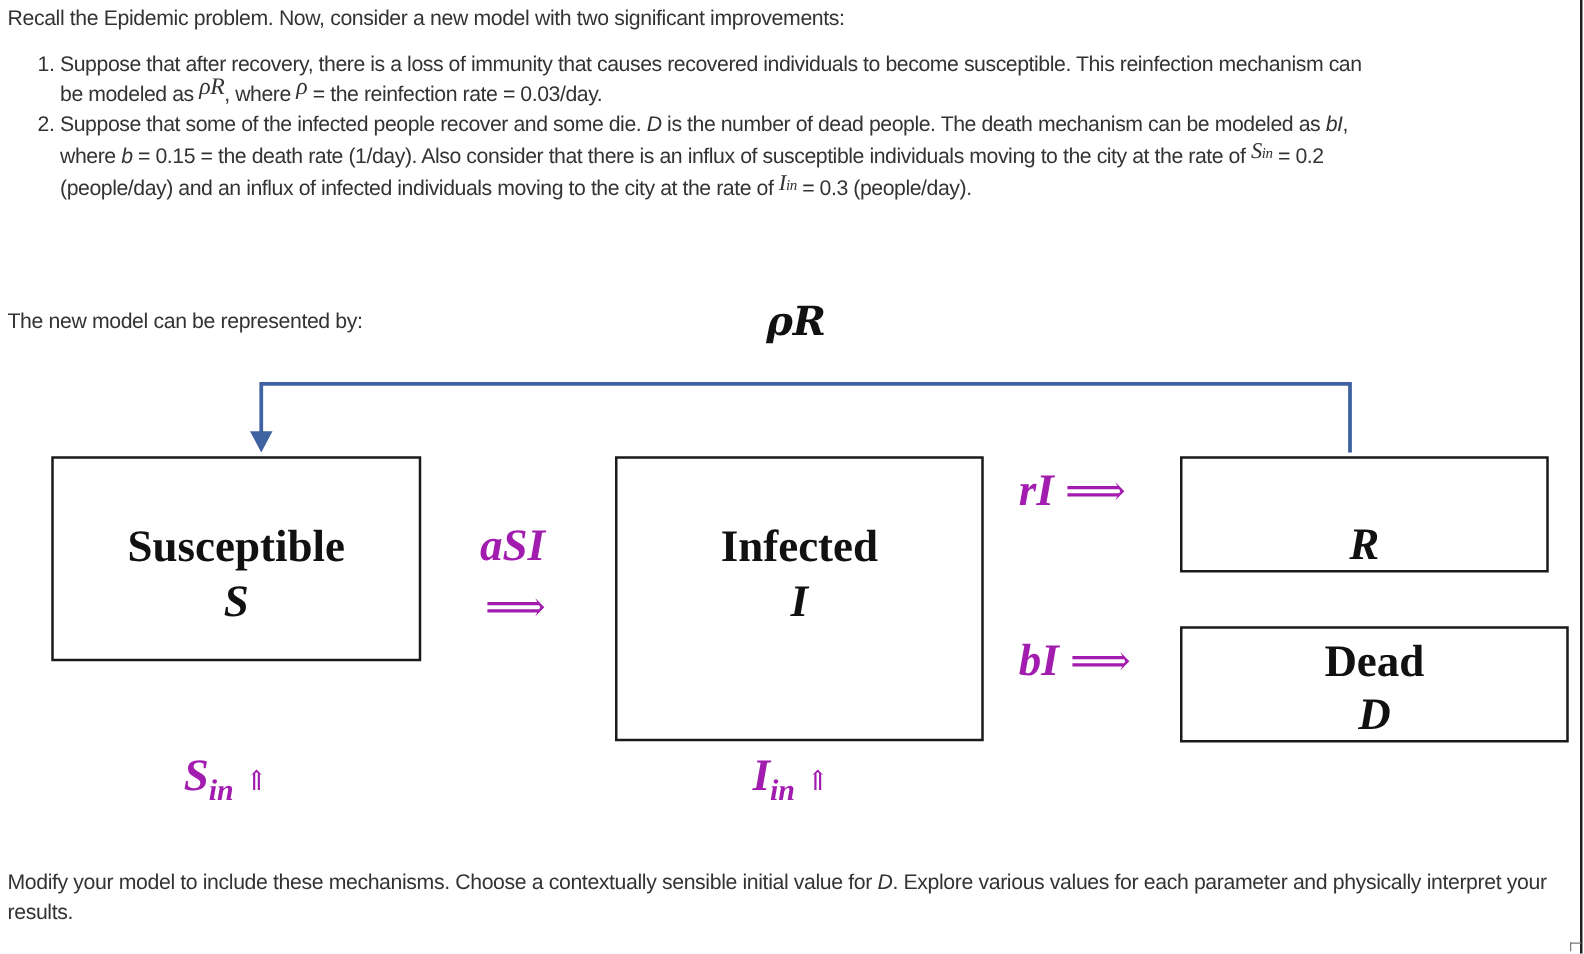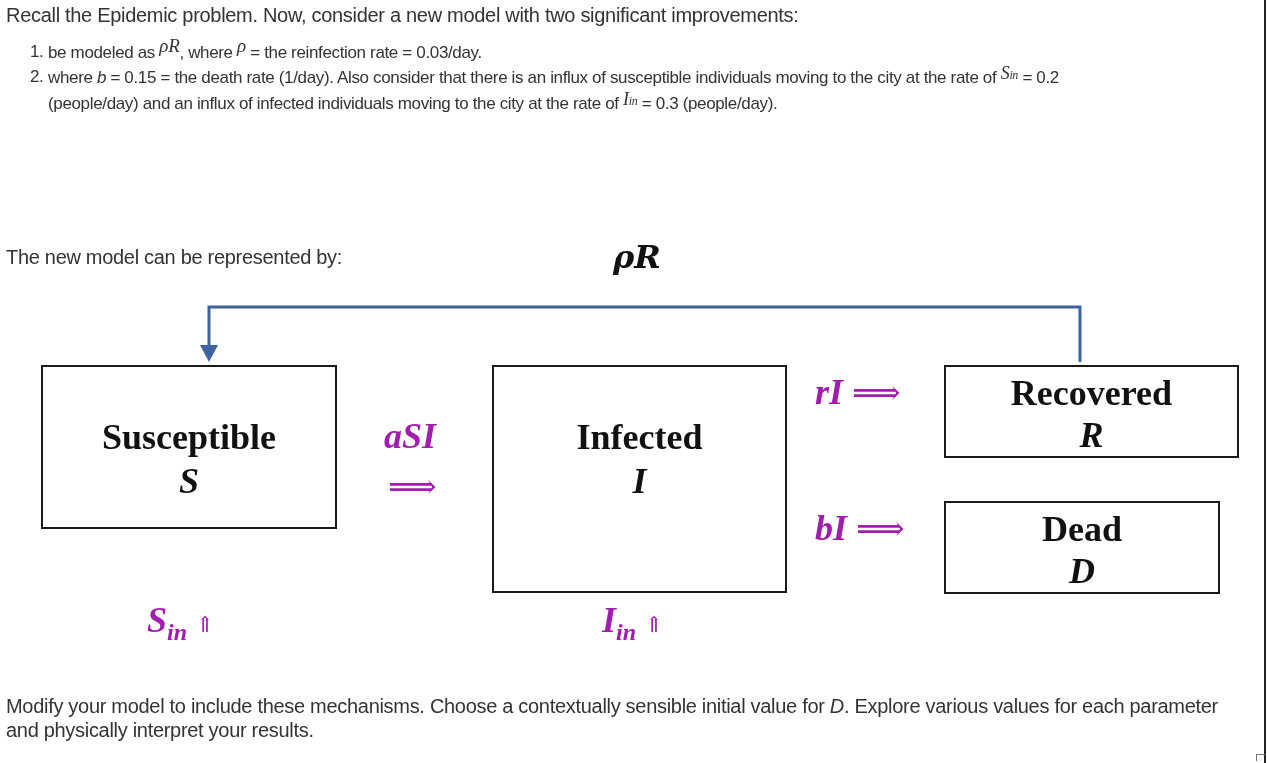--- a/index.html
+++ b/index.html
@@ -3,21 +3,21 @@
 <meta charset="utf-8">
 <style>
   html, body { margin: 0; padding: 0; background: #ffffff; }
   body {
     width: 1267px; height: 763px; position: relative; overflow: hidden;
     font-family: "Liberation Sans", sans-serif; color: #333333;
   }
   .right-border { position: absolute; left: 1264px; top: 0; width: 2px; height: 763px; background: #222; }
   .corner-mark { position: absolute; left: 1256px; top: 754px; width: 8px; height: 6px; border-top: 1px solid #777; border-left: 1px solid #777; }
 
-  .p { position: absolute; font-size: 20px; line-height: 24px; letter-spacing: -0.3px; white-space: nowrap; }
+  .p { position: absolute; font-size: 17px; line-height: 24px; letter-spacing: -0.3px; white-space: nowrap; }
   .intro { left: 6px; top: 3px; }
   .ol { position: absolute; left: 30px; top: 40px; width: 1230px; font-size: 17px; line-height: 24px; letter-spacing: -0.35px; }
   .li { position: relative; padding-left: 18px; }
   .li .num { position: absolute; left: 0; top: 0; }
   .math-sup { font-family: "Liberation Serif", serif; font-style: italic; font-size: 19px; position: relative; top: -6px; }
   .math-sub { font-family: "Liberation Serif", serif; font-style: italic; font-size: 18px; position: relative; top: -4px; }
   .math-sub small { font-size: 12px; }
   .it { font-style: italic; }
   .lead { left: 6px; top: 198px; margin-top: 47px; }
   .outro { left: 6px; top: 694px; width: 1240px; white-space: normal; }
@@ -36,24 +36,26 @@
 <body>
 
 <div class="right-border"></div>
 <div class="corner-mark"></div>
 
 <div class="p intro">Recall the Epidemic problem. Now, consider a new model with two significant improvements:</div>
 
 <div class="ol">
   <div class="li">
     <span class="num">1.</span>
+    <div>Suppose that after recovery, there is a loss of immunity that causes recovered individuals to become susceptible. This reinfection mechanism can</div>
     <div><span>be modeled as </span><span class="math-sup">ρR</span><span>, where </span><span class="math-sup">ρ</span><span> = the reinfection rate = 0.03/day.</span></div>
   </div>
   <div class="li">
     <span class="num">2.</span>
+    <div><span>Suppose that some of the infected people recover and some die. </span><span class="it">D</span><span> is the number of dead people.  The death mechanism can be modeled as </span><span class="it">bI</span><span>,</span></div>
     <div><span>where </span><span class="it">b</span><span> = 0.15 = the death rate (1/day). Also consider that there is an influx of susceptible individuals moving to the city at the rate of </span><span class="math-sub"><span>S</span><small>in</small></span><span> = 0.2</span></div>
     <div><span>(people/day) and an influx of infected individuals moving to the city at the rate of </span><span class="math-sub"><span>I</span><small>in</small></span><span> = 0.3 (people/day).</span></div>
   </div>
 </div>
 
 <div class="p lead">The new model can be represented by:</div>
 
 <div>
   <div class="dg" style="left:613px; top:238px;">
     <span class="rho">ρ</span><span style="font-family:'DejaVu Serif',serif;font-weight:bold;font-style:italic;font-size:32px;">R</span>
@@ -80,25 +82,24 @@
   <div class="flow" style="left:815px; top:372px;">
     <span>rI</span>
     <span class="arrow-dbl">⟹</span>
   </div>
   <div class="flow" style="left:815px; top:508px;">
     <span>bI</span>
     <span class="arrow-dbl">⟹</span>
   </div>
 
   <div class="box" style="left:944px; top:365px; width:295px; height:93px;">
-    <div class="box-label" style="top:6px;">Recovered</div>
     <div class="box-sym" style="top:48px;">R</div>
   </div>
 
-  <div class="box" style="left:944px; top:501px; width:276px; height:93px;">
+  <div class="box" style="left:944px; top:501px; width:311px; height:93px;">
     <div class="box-label" style="top:6px;">Dead</div>
     <div class="box-sym" style="top:48px;">D</div>
   </div>
 
   <div class="flow" style="left:147px; top:600px;">
     <span>S</span><span style="font-size:24px;position:relative;top:8px;">in</span>
     <span class="arrow-up">⇑</span>
   </div>
   <div class="flow" style="left:602px; top:600px;">
     <span>I</span><span style="font-size:24px;position:relative;top:8px;">in</span>

